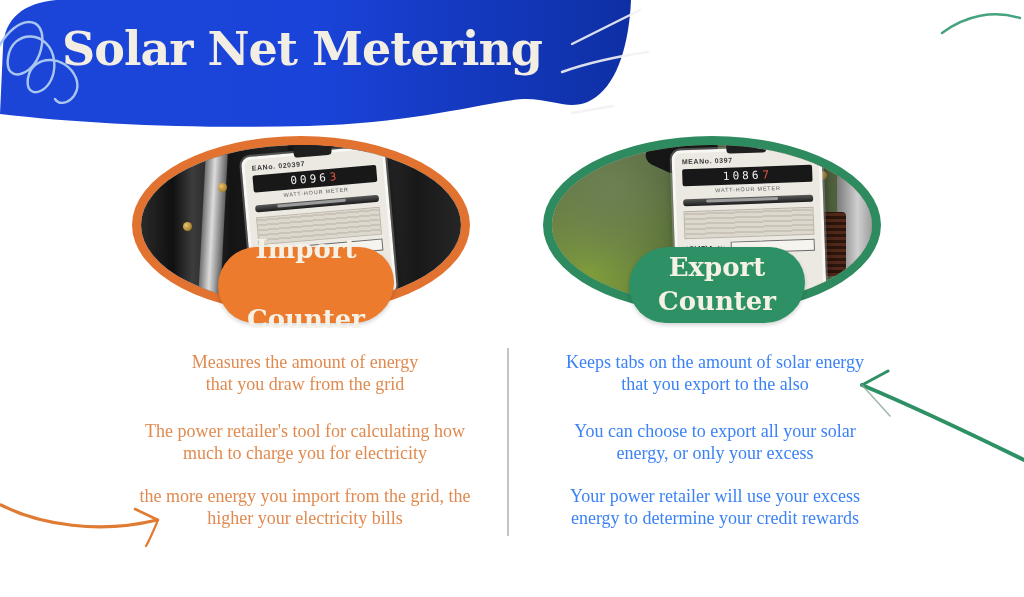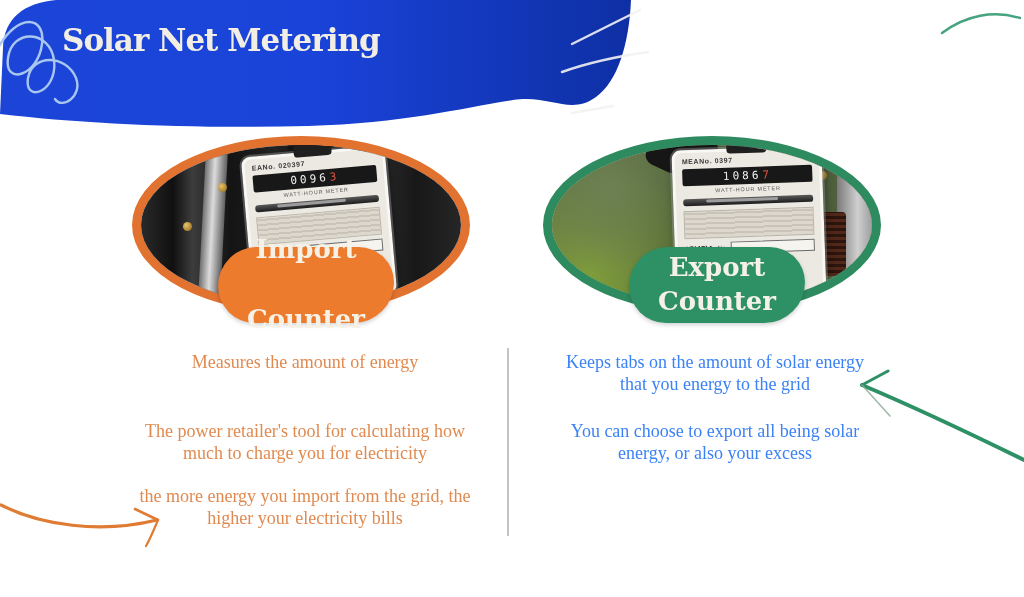--- a/index.html
+++ b/index.html
@@ -5,21 +5,21 @@
   html,body{margin:0;padding:0;background:#ffffff;}
   .canvas{
     position:relative;width:1024px;height:597px;background:#ffffff;
     overflow:hidden;font-family:"Liberation Sans",sans-serif;
   }
   
   .header-svg{position:absolute;left:0;top:0;}
   .page-title{
     position:absolute;left:62px;top:22px;width:510px;
     font-family:"DejaVu Serif",serif;font-weight:bold;
-    font-size:31px;letter-spacing:-1px;color:#f2eee3;white-space:nowrap;
+    font-size:46px;letter-spacing:-1px;color:#f2eee3;white-space:nowrap;
   }
   .intro{
     position:absolute;right:29px;top:30px;width:370px;text-align:right;
     font-family:"DejaVu Sans",sans-serif;font-style:italic;
     font-size:17px;line-height:1.5;color:#3fa07e;
   }
   .doodle-svg{position:absolute;}
   
   .oval{
     position:absolute;width:320px;height:160px;border-radius:50%;
@@ -196,40 +196,42 @@
   </div>
   <div class="badge badge-export">
     <span>Export</span>
     <span>Counter</span>
   </div>
 
   <div class="divider"></div>
 
   <div class="point point-import pt-row1">
     <span>Measures the amount of energy</span><br>
+    <span>that you draw from the grid</span>
   </div>
   <div class="point point-import pt-row2">
     <span>The power retailer's tool for calculating how</span><br>
     <span>much to charge you for electricity</span>
   </div>
   <div class="point point-import pt-row3">
     <span>the more energy you import from the grid, the</span><br>
     <span>higher your electricity bills</span>
   </div>
 
   <div class="point point-export pt-row1">
     <span>Keeps tabs on the amount of solar energy</span><br>
-    <span>that you energy to the grid</span>
+    <span>that you export to the also</span>
   </div>
   <div class="point point-export pt-row2">
-    <span>You can choose to export all being solar</span><br>
-    <span>energy, or also your excess</span>
+    <span>You can choose to export all your solar</span><br>
+    <span>energy, or only your excess</span>
   </div>
   <div class="point point-export pt-row3">
-    <br>
+    <span>Your power retailer will use your excess</span><br>
+    <span>energy to determine your credit rewards</span>
   </div>
 
   <svg class="arrow-svg" style="left:0;top:492px;" width="180" height="70" viewBox="0 0 180 70">
     <g fill="none" stroke="#e07b33" stroke-linecap="round">
       <path d="M 1,13 C 40,33 100,42 157,28" stroke-width="3.2"></path>
       <path d="M 135,17 L 158,28" stroke-width="2.6"></path>
       <path d="M 158,28 C 153,40 149,49 146,54" stroke-width="2.2"></path>
     </g>
   </svg>
 

